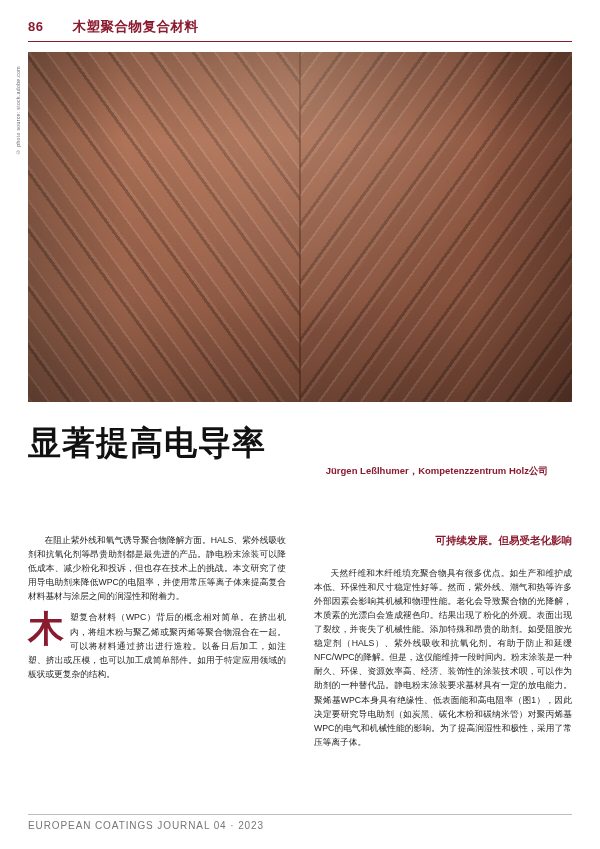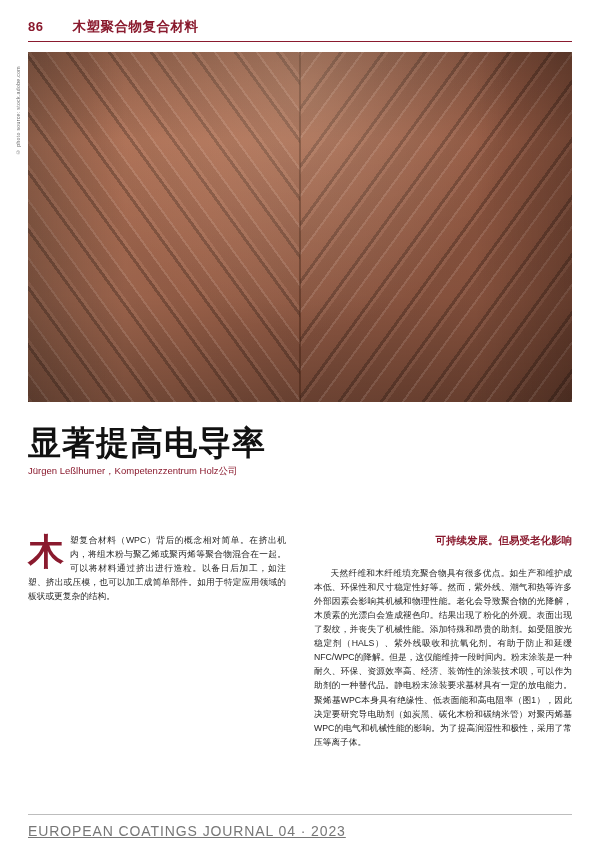--- a/index.html
+++ b/index.html
@@ -147,23 +147,24 @@
   .subtitle {
     margin-top: 14px;
     font-size: 10px;
     font-weight: bold;
     color: #222222;
     line-height: 1.5;
   }
   .affiliation {
     margin-top: 2px;
     font-size: 9.5px;
-    font-weight: normal;
+    font-weight: bold;
     color: #8a1a2e;
     line-height: 1.5;
+    text-align: right;
   }
 
   
   .col {
     position: absolute;
     top: 533px;
     width: 258px;
     font-size: 8.7px;
     line-height: 1.62;
     color: #1f1f1f;
@@ -205,25 +206,24 @@
     position: absolute;
     left: 28px;
     right: 28px;
     bottom: 34px;
     height: 1px;
     background: #bdbdbd;
   }
   .footer-text {
     position: absolute;
     left: 28px;
-    bottom: 10px;
-    font-size: 14px;
+    bottom: 18px;
+    font-size: 10px;
     letter-spacing: 0.9px;
     color: #777777;
-    text-decoration: underline;
   }
 </style>
 </head>
 <body>
 
 <div class="page">
 
   <div class="header">
     <span class="page-number">86</span>
     <span class="header-title">木塑聚合物复合材料</span>
@@ -243,20 +243,21 @@
     </div>
   </div>
   <div class="photo-credit">© photo source: stock.adobe.com</div>
 
   <div class="title-wrap">
     <h1 class="main-title">显著提高电导率</h1>
     <div class="affiliation">Jürgen Leßlhumer，Kompetenzzentrum Holz公司</div>
   </div>
 
   <div class="col col-left">
+    <p class="indent">在阻止紫外线和氧气诱导聚合物降解方面。HALS、紫外线吸收剂和抗氧化剂等昂贵助剂都是最先进的产品。静电粉末涂装可以降低成本、减少粉化和投诉，但也存在技术上的挑战。本文研究了使用导电助剂来降低WPC的电阻率，并使用常压等离子体来提高复合材料基材与涂层之间的润湿性和附着力。</p>
     <p class="dropcap-para">
       <span class="dropcap">木</span>
       <span>塑复合材料（WPC）背后的概念相对简单。在挤出机内，将组木粉与聚乙烯或聚丙烯等聚合物混合在一起。可以将材料通过挤出进行造粒。以备日后加工，如注塑、挤出或压模，也可以加工成简单部件。如用于特定应用领域的板状或更复杂的结构。</span>
     </p>
   </div>
 
   <div class="col col-right">
     <h2 class="section-heading">可持续发展。但易受老化影响</h2>
     <p class="indent">天然纤维和木纤维填充聚合物具有很多优点。如生产和维护成本低、环保性和尺寸稳定性好等。然而，紫外线、潮气和热等许多外部因素会影响其机械和物理性能。老化会导致聚合物的光降解，木质素的光漂白会造成褪色印。结果出现了粉化的外观。表面出现了裂纹，并丧失了机械性能。添加特殊和昂贵的助剂。如受阻胺光稳定剂（HALS）、紫外线吸收和抗氧化剂。有助于防止和延缓NFC/WPC的降解。但是，这仅能维持一段时间内。粉末涂装是一种耐久、环保、资源效率高、经济、装饰性的涂装技术呗，可以作为助剂的一种替代品。静电粉末涂装要求基材具有一定的放电能力。聚烯基WPC本身具有绝缘性、低表面能和高电阻率（图1），因此决定要研究导电助剂（如炭黑、碳化木粉和碳纳米管）对聚丙烯基WPC的电气和机械性能的影响。为了提高润湿性和极性，采用了常压等离子体。</p>
   </div>

